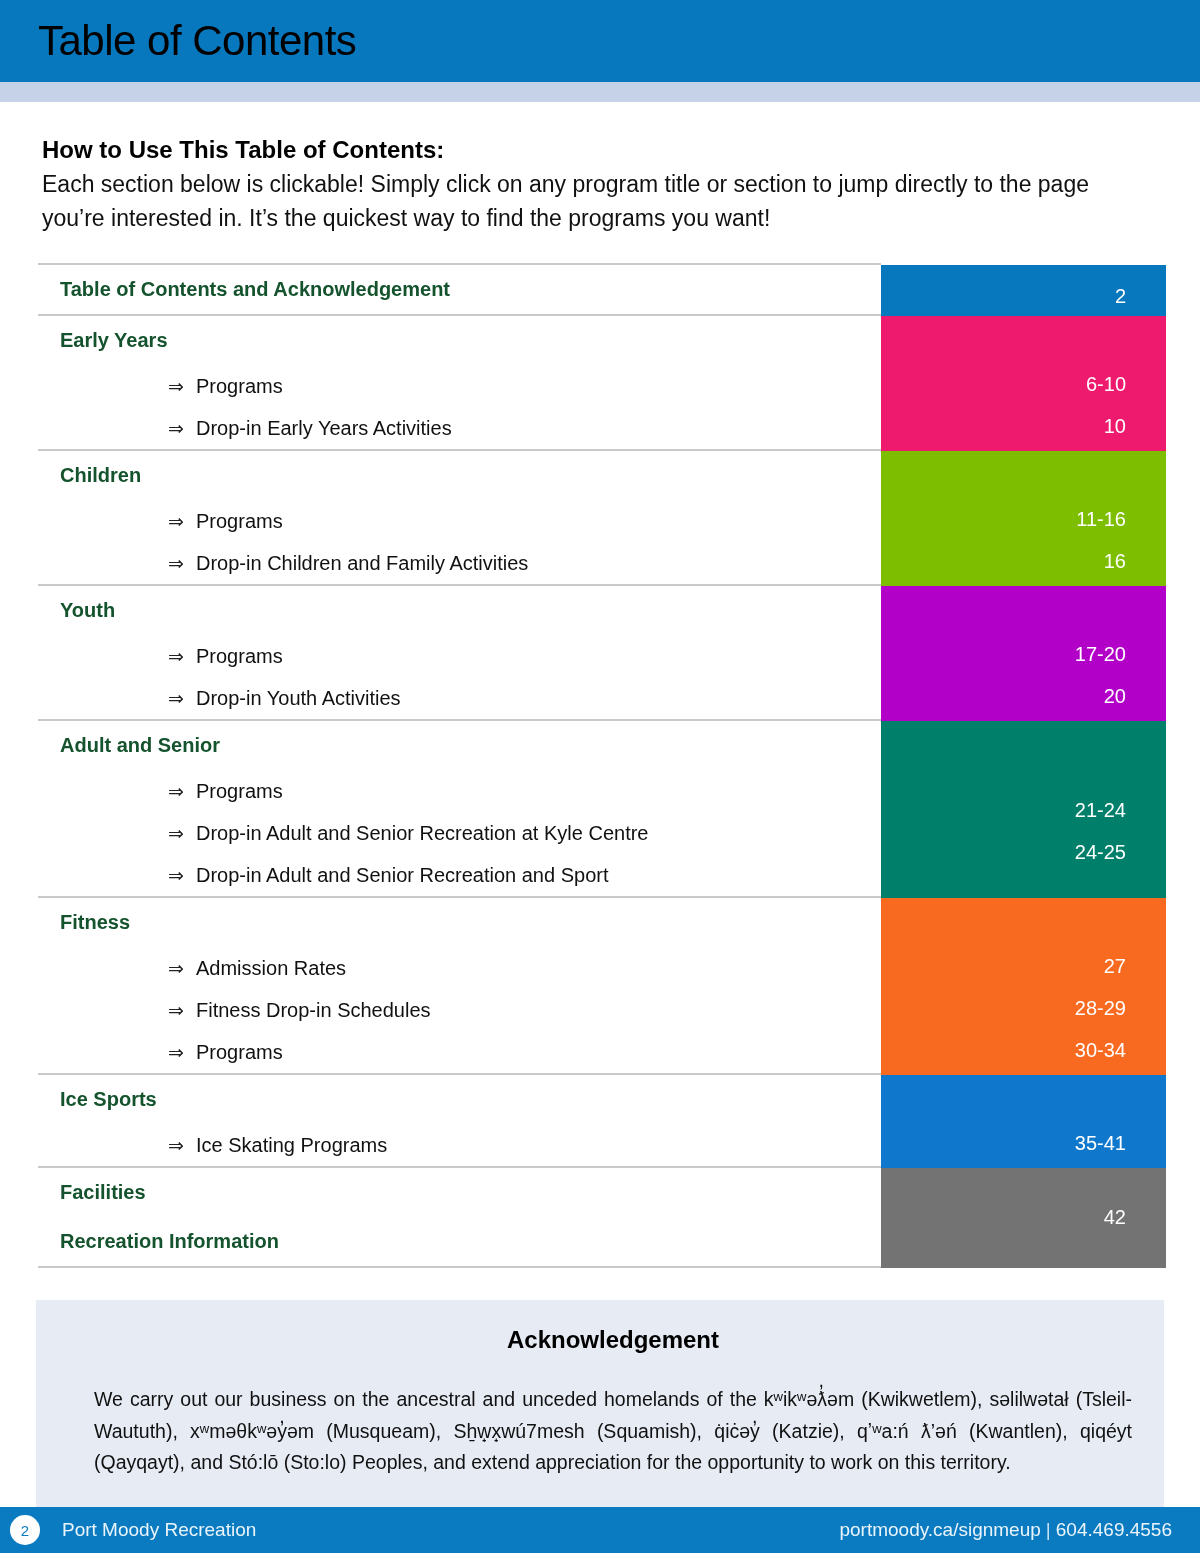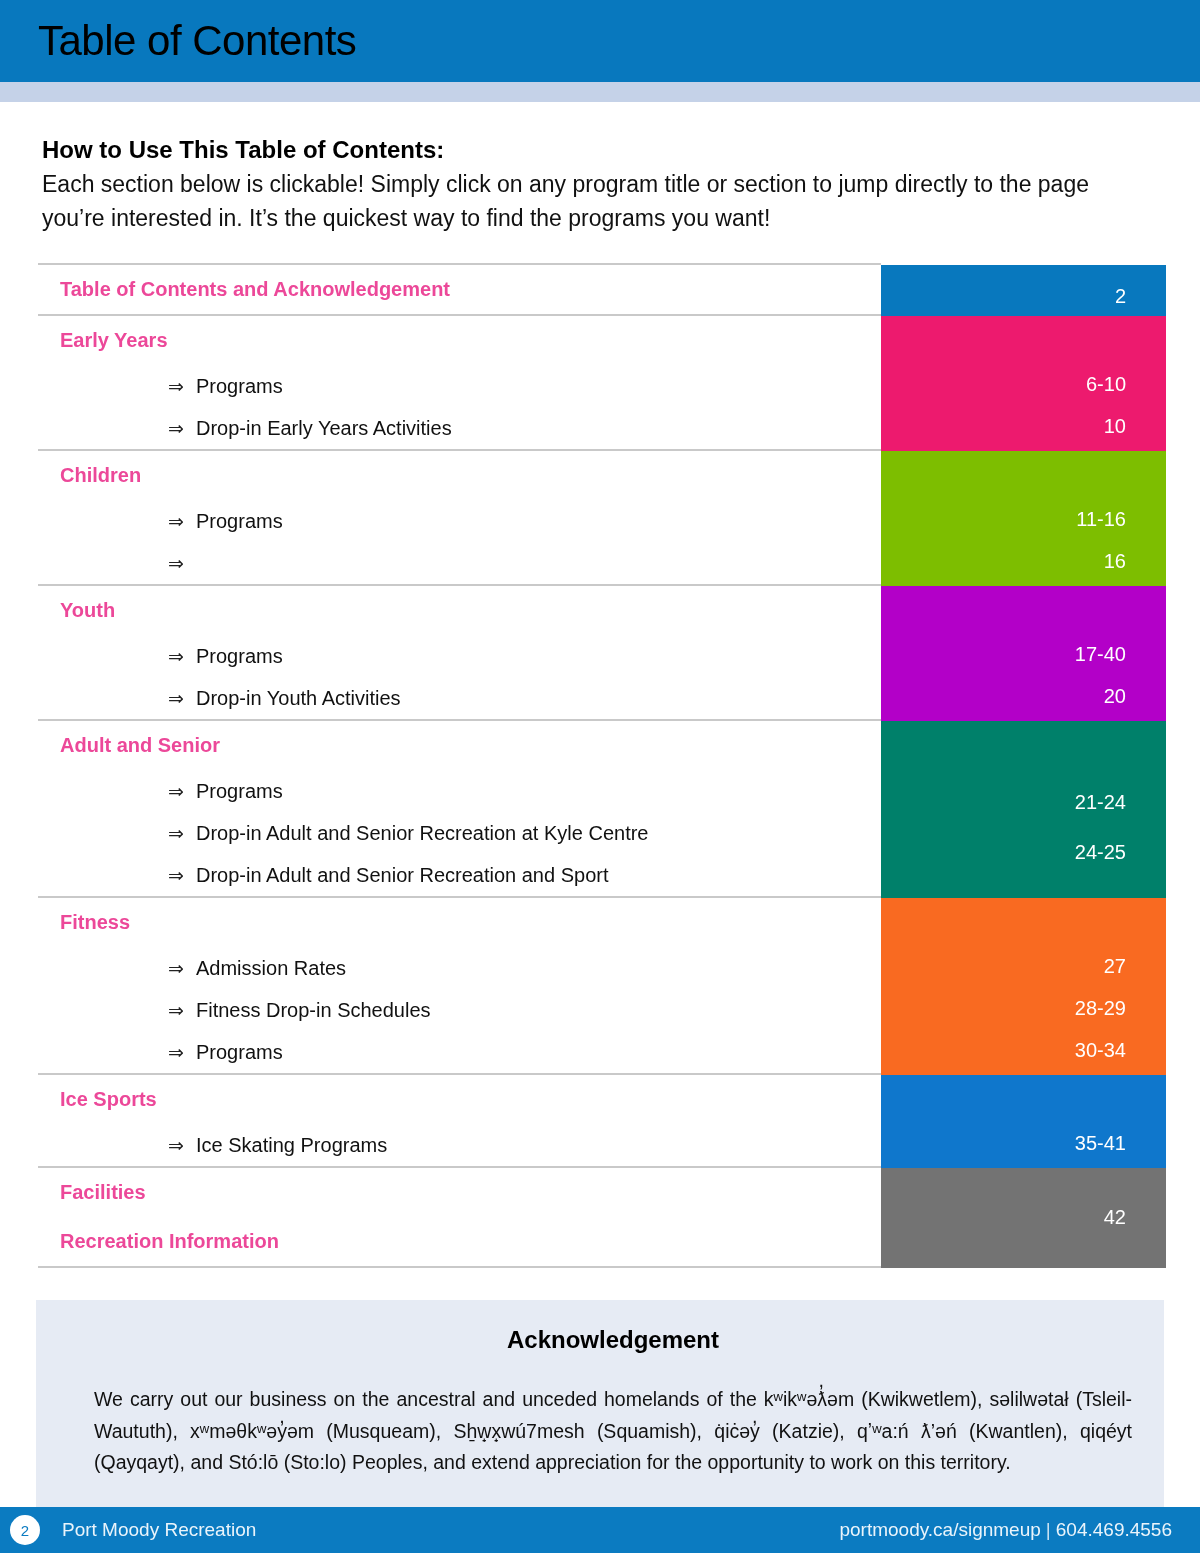--- a/index.html
+++ b/index.html
@@ -63,21 +63,21 @@
   }
   .toc-left{
     width:843px;
     border-bottom:2px solid #c9c9c9;
     padding:0 0 0 22px;
     position:relative;
   }
   .sec-title{
     font-size:20px;
     font-weight:bold;
-    color:#ec4899;
+    color:#14532d;
     height:49px;
     display:flex;
     align-items:center;
   }
   .sub-item{
     height:42px;
     display:flex;
     align-items:center;
     font-size:20px;
     color:#111;
@@ -197,62 +197,63 @@
       </div>
       <div class="toc-row">
         <div class="toc-left">
           <div class="sec-title">Children</div>
           <div class="sub-item">
             <span class="arrow-ic">⇒</span>
             <span>Programs</span>
           </div>
           <div class="sub-item">
             <span class="arrow-ic">⇒</span>
+            <span>Drop-in Children and Family Activities</span>
           </div>
         </div>
         <div class="toc-right" style="background: rgb(125, 190, 0);">
           <div class="pg" style="top: 58px;">11-16</div>
           <div class="pg" style="top: 100px;">16</div>
         </div>
       </div>
       <div class="toc-row">
         <div class="toc-left">
           <div class="sec-title">Youth</div>
           <div class="sub-item">
             <span class="arrow-ic">⇒</span>
             <span>Programs</span>
           </div>
           <div class="sub-item">
             <span class="arrow-ic">⇒</span>
             <span>Drop-in Youth Activities</span>
           </div>
         </div>
         <div class="toc-right" style="background: rgb(179, 0, 200);">
-          <div class="pg" style="top: 58px;">17-40</div>
+          <div class="pg" style="top: 58px;">17-20</div>
           <div class="pg" style="top: 100px;">20</div>
         </div>
       </div>
       <div class="toc-row">
         <div class="toc-left">
           <div class="sec-title">Adult and Senior</div>
           <div class="sub-item">
             <span class="arrow-ic">⇒</span>
             <span>Programs</span>
           </div>
           <div class="sub-item">
             <span class="arrow-ic">⇒</span>
             <span>Drop-in Adult and Senior Recreation at Kyle Centre</span>
           </div>
           <div class="sub-item">
             <span class="arrow-ic">⇒</span>
             <span>Drop-in Adult and Senior Recreation and Sport</span>
           </div>
         </div>
         <div class="toc-right" style="background: rgb(0, 128, 106);">
-          <div class="pg" style="top: 71px;">21-24</div>
+          <div class="pg" style="top: 79px;">21-24</div>
           <div class="pg" style="top: 121px;">24-25</div>
         </div>
       </div>
       <div class="toc-row">
         <div class="toc-left">
           <div class="sec-title">Fitness</div>
           <div class="sub-item">
             <span class="arrow-ic">⇒</span>
             <span>Admission Rates</span>
           </div>

